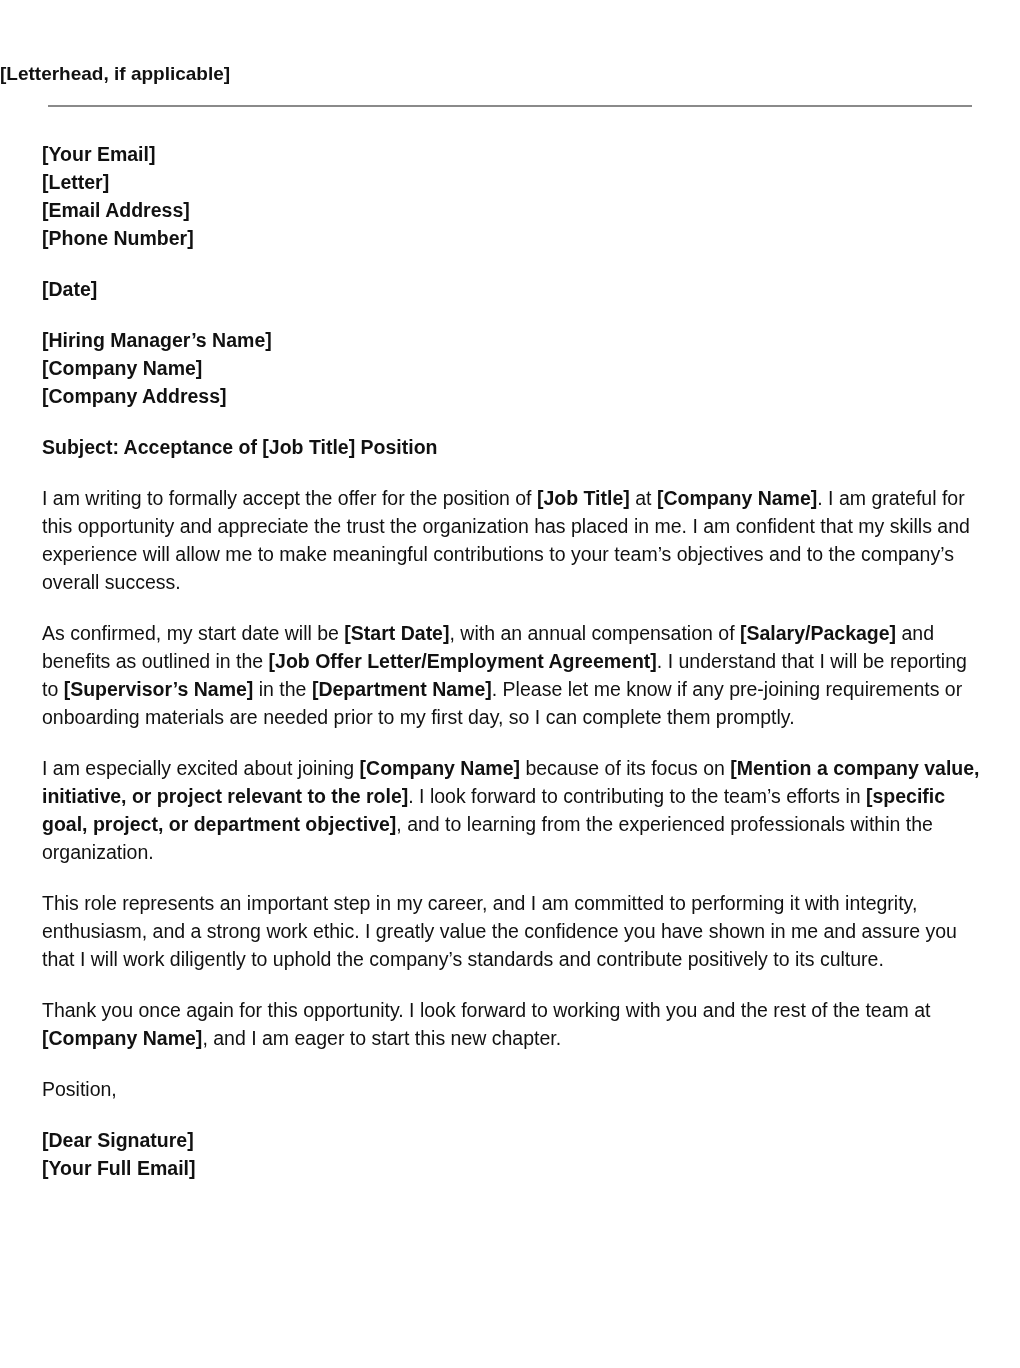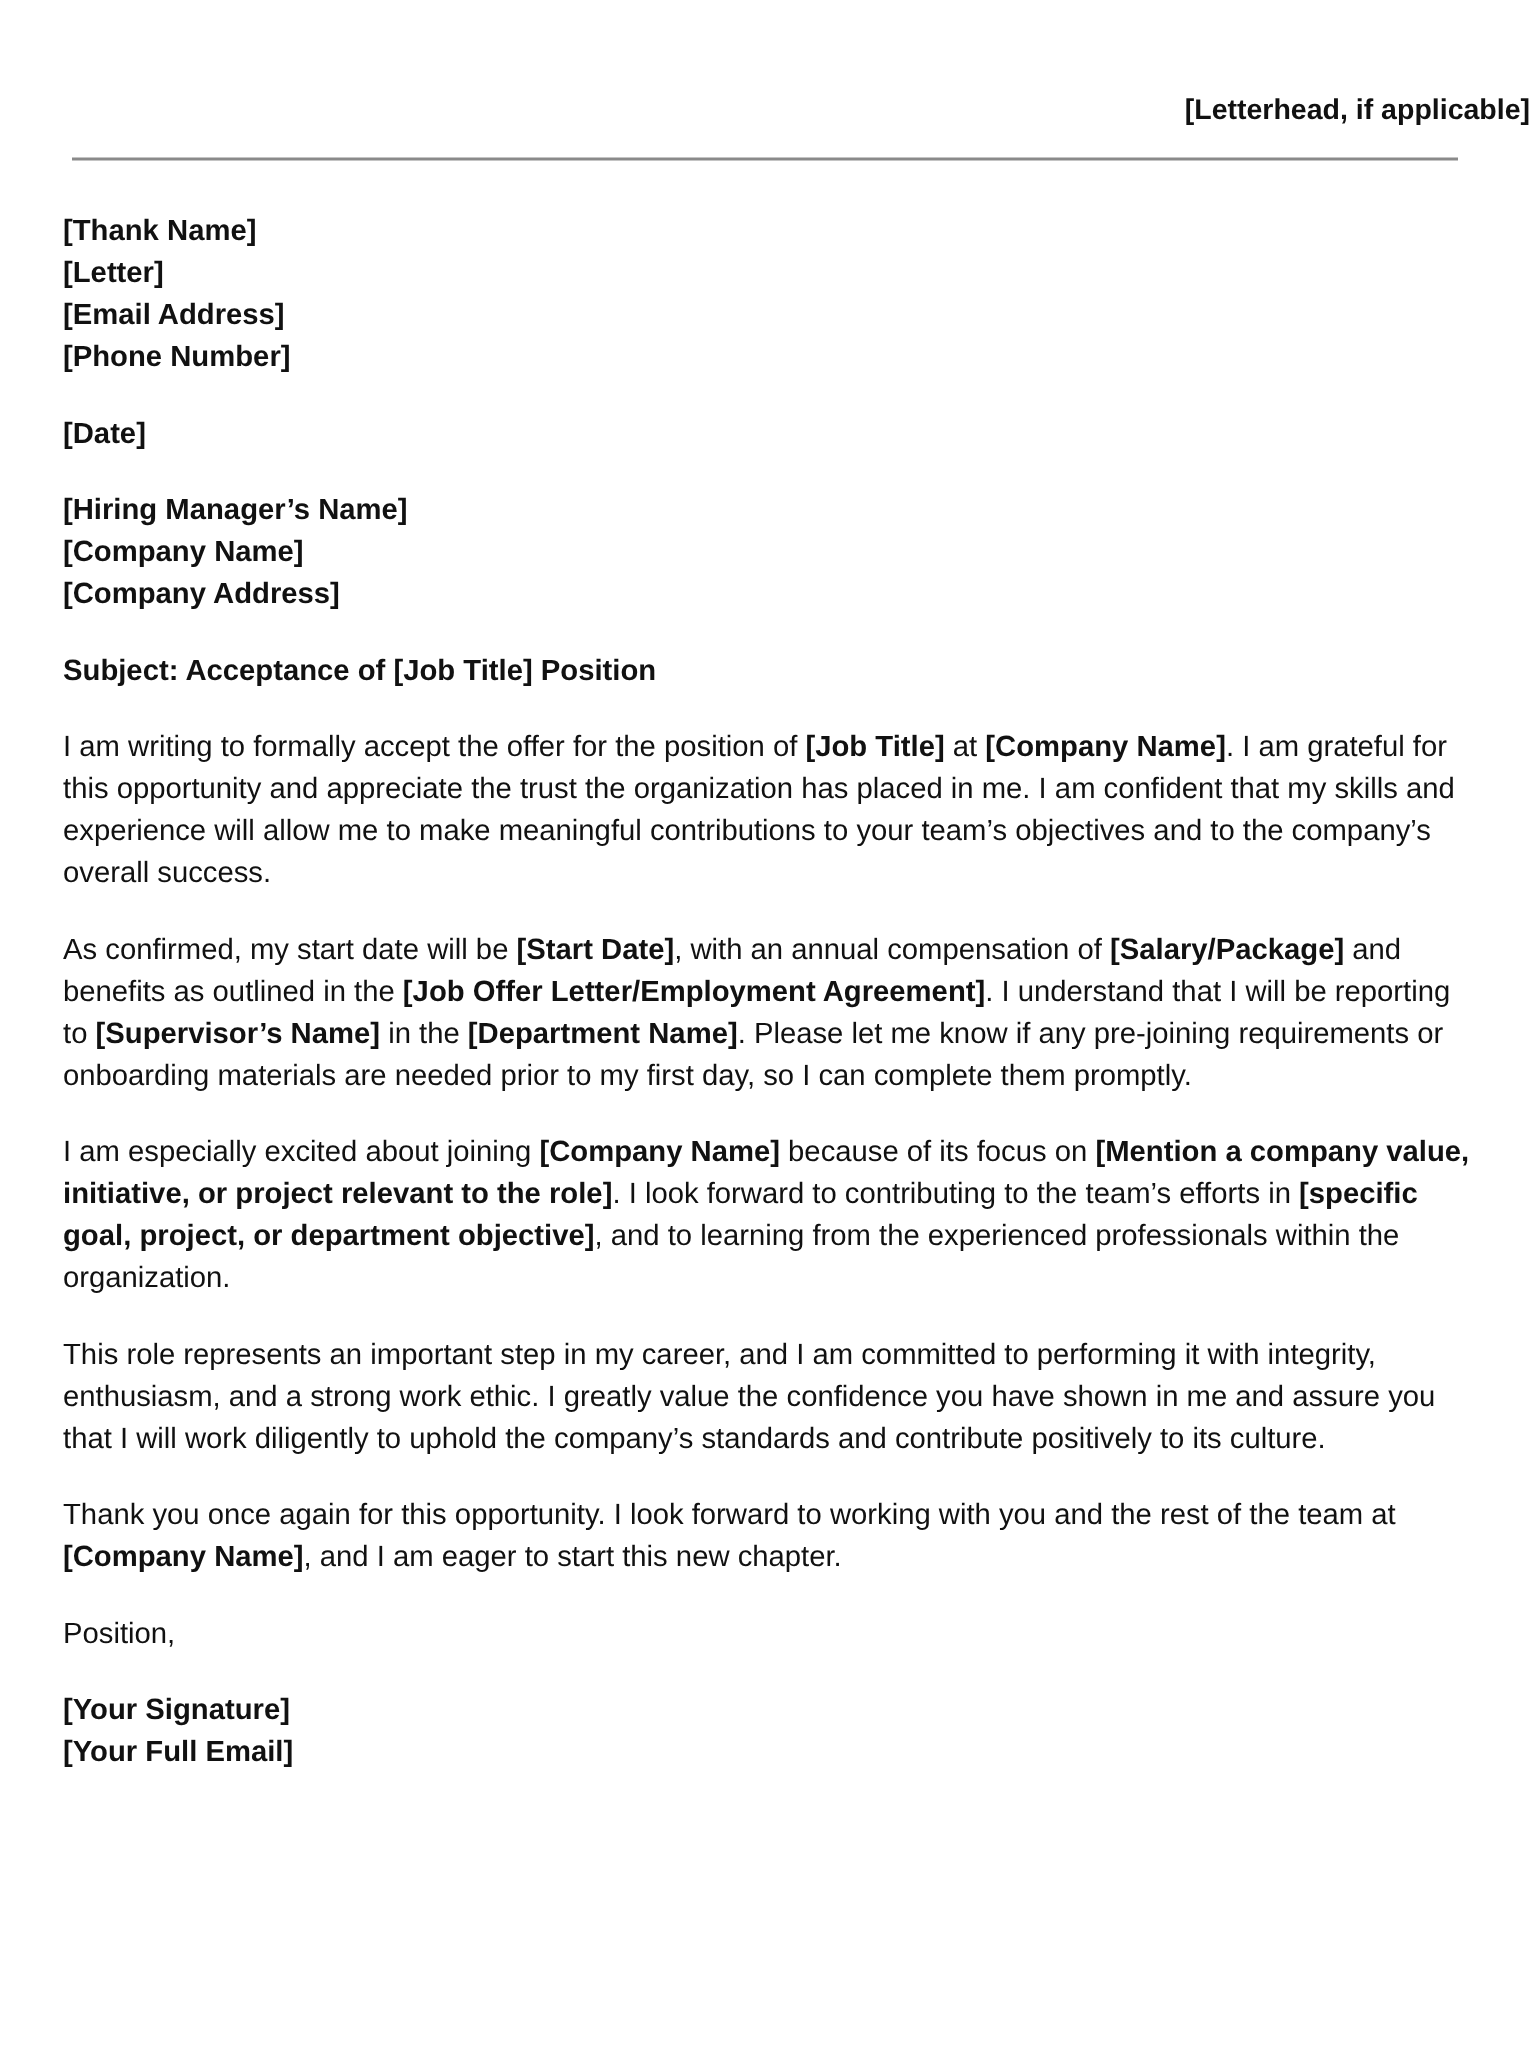--- a/index.html
+++ b/index.html
@@ -20,21 +20,21 @@
       left: 0;
       top: 0;
       width: 1020px;
       height: 1368px;
     }
     .letterhead {
       position: absolute;
       top: 61px;
       left: 0;
       width: 1020px;
-      text-align: right;
+      text-align: left;
       font-size: 19px;
       font-weight: bold;
       line-height: 26px;
     }
     .rule {
       position: absolute;
       top: 105px;
       left: 48px;
       width: 924px;
       height: 2px;
@@ -65,21 +65,21 @@
 <body>
 
 <div class="page">
 
   <div class="letterhead">[Letterhead, if applicable]</div>
   <div class="rule"></div>
 
   <div class="content">
 
     <div class="block bold">
-      <span class="line">[Thank Name]</span>
+      <span class="line">[Your Email]</span>
       <span class="line">[Letter]</span>
       <span class="line">[Email Address]</span>
       <span class="line">[Phone Number]</span>
     </div>
 
     <div class="block bold">[Date]</div>
 
     <div class="block bold">
       <span class="line">[Hiring Manager’s Name]</span>
       <span class="line">[Company Name]</span>
@@ -95,18 +95,18 @@
 
     <p class="block"><span>I am especially excited about joining </span><b>[Company Name]</b><span> because of its focus on </span><b>[Mention a company value, initiative, or project relevant to the role]</b><span>. I look forward to contributing to the team’s efforts in </span><b>[specific goal, project, or department objective]</b><span>, and to learning from the experienced professionals within the organization.</span></p>
 
     <p class="block"><span>This role represents an important step in my career, and I am committed to performing it with integrity, enthusiasm, and a strong work ethic. I greatly value the confidence you have shown in me and assure you that I will work diligently to uphold the company’s standards and contribute positively to its culture.</span></p>
 
     <p class="block"><span>Thank you once again for this opportunity. I look forward to working with you and the rest of the team at </span><b>[Company Name]</b><span>, and I am eager to start this new chapter.</span></p>
 
     <div class="block">Position,</div>
 
     <div class="block bold">
-      <span class="line">[Your Signature]</span>
+      <span class="line">[Dear Signature]</span>
       <span class="line">[Your Full Email]</span>
     </div>
 
   </div>
 </div>
 
 </body></html>

